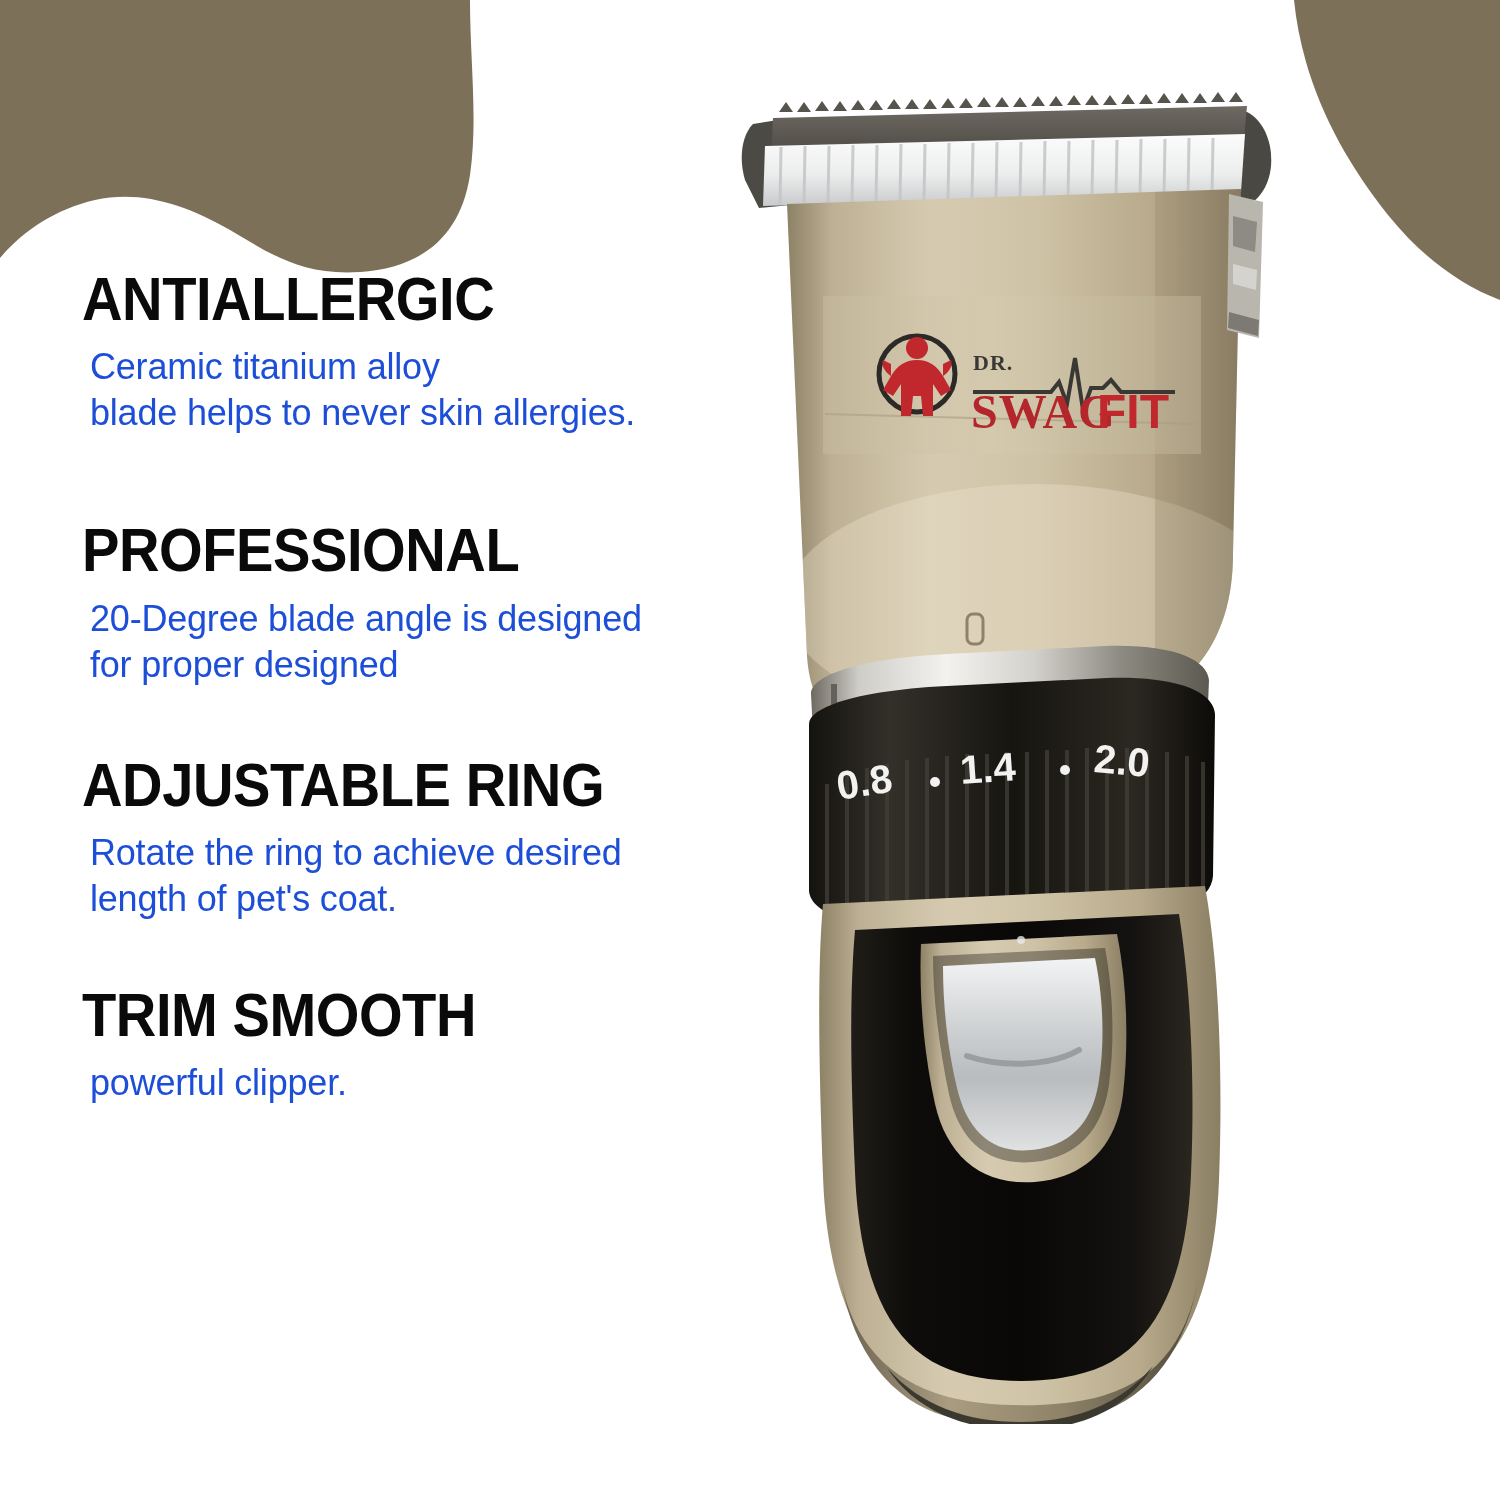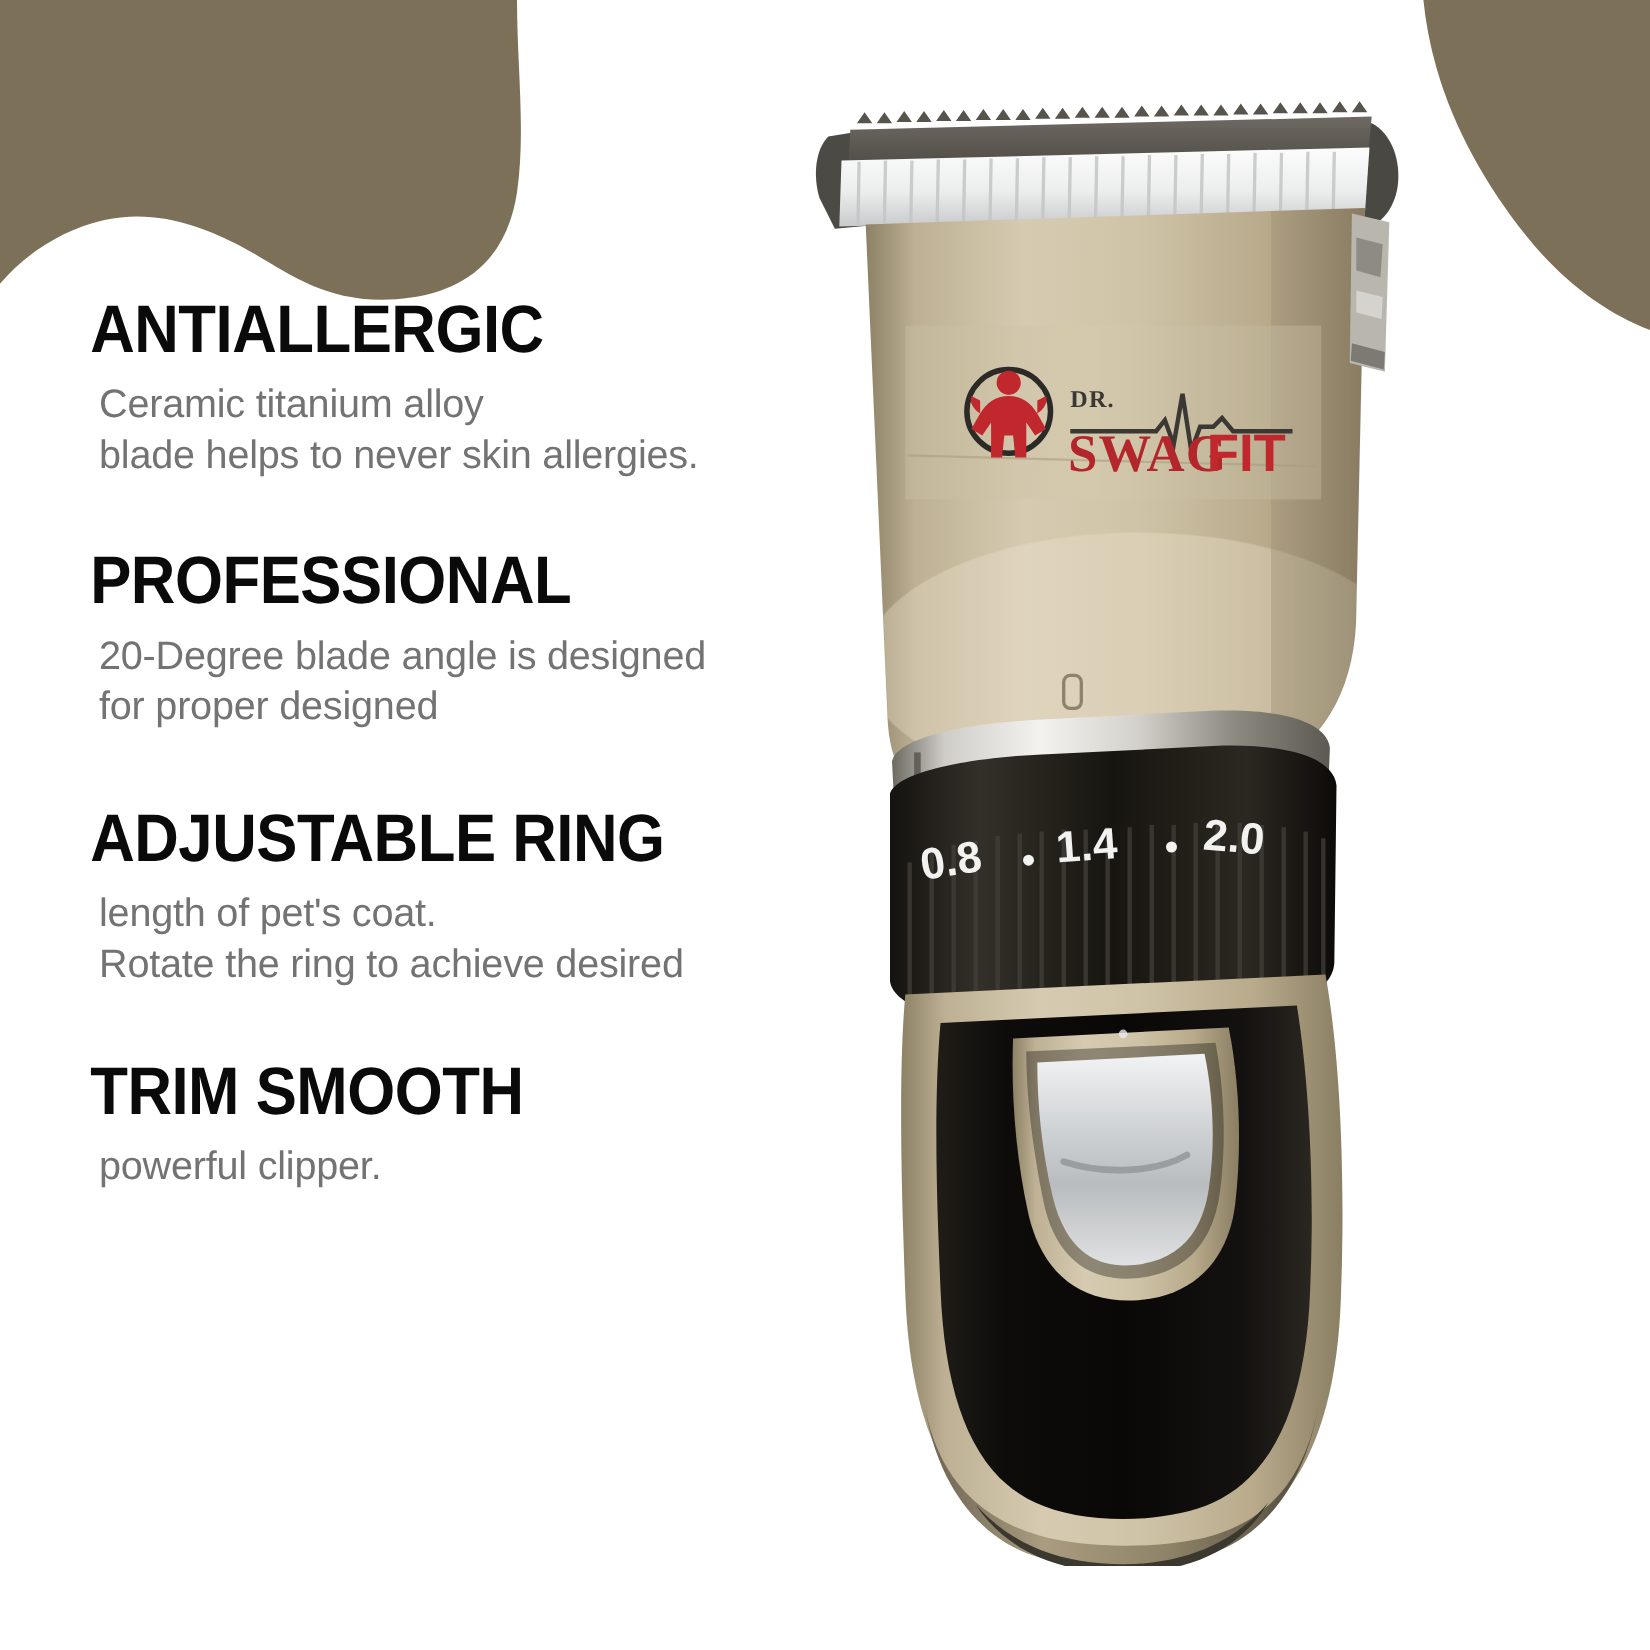--- a/index.html
+++ b/index.html
@@ -50,28 +50,28 @@
     margin: 0 0 14px 0;
     transform: scaleX(0.92);
     transform-origin: left center;
     white-space: nowrap;
   }
   .feature-desc {
     font-family: "Liberation Sans", sans-serif;
     font-weight: normal;
     font-size: 36px;
     line-height: 1.28;
-    color: #737373;
+    color: #1d4ed8;
     margin: 0 0 0 8px;
     letter-spacing: -0.2px;
   }
   .feature-desc .line { display: block; }
 
   
-  .feature.f1 { margin-bottom: 60px; }
+  .feature.f1 { margin-bottom: 83px; }
   .feature.f2 { margin-bottom: 66px; }
   .feature.f3 { margin-bottom: 62px; }
 
   
   .product {
     position: absolute;
     left: 735px;
     top: 84px;
     width: 560px;
     height: 1340px;
@@ -111,22 +111,22 @@
       <h2 class="feature-title">PROFESSIONAL</h2>
       <p class="feature-desc">
         <span class="line">20-Degree blade angle is designed</span>
         <span class="line">for proper designed</span>
       </p>
     </div>
 
     <div class="feature f3">
       <h2 class="feature-title">ADJUSTABLE RING</h2>
       <p class="feature-desc">
+        <span class="line">Rotate the ring to achieve desired</span>
         <span class="line">length of pet's coat.</span>
-        <span class="line">Rotate the ring to achieve desired</span>
       </p>
     </div>
 
     <div class="feature f4">
       <h2 class="feature-title">TRIM SMOOTH</h2>
       <p class="feature-desc">
         <span class="line">powerful clipper.</span>
       </p>
     </div>
 

